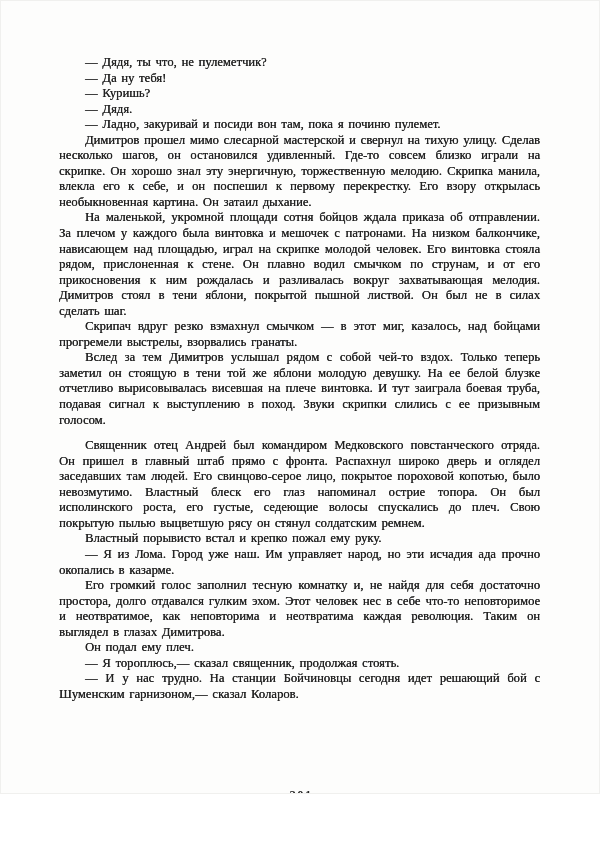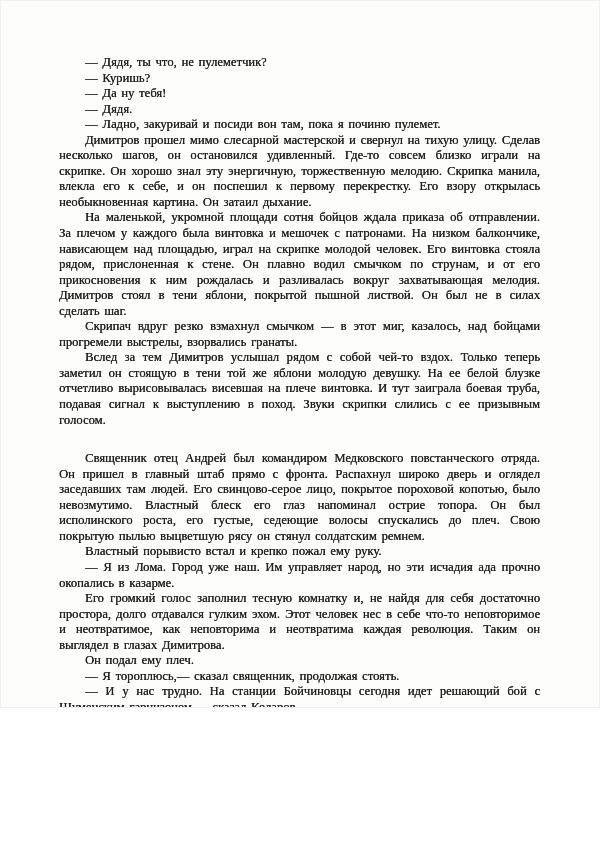--- a/index.html
+++ b/index.html
@@ -3,41 +3,41 @@
 <meta charset="utf-8">
 <style>
   html, body {
     margin: 0;
     padding: 0;
     background: #ffffff;
   }
   .scan-page {
     position: relative;
     width: 600px;
-    height: 708px;
+    height: 794px;
     box-sizing: border-box;
     background: #fdfdfc;
     border: 1px solid #f0f0ee;
     overflow: hidden;
   }
   .text-area {
     position: absolute;
     top: 54px;
     left: 58px;
     width: 481px;
     font-family: "Liberation Serif", "DejaVu Serif", serif;
     font-size: 12.6px;
     line-height: 15.55px;
     color: #242424;
     text-align: justify;
     word-spacing: 1.6px;
     text-shadow: 0.25px 0 0 currentColor;
   }
   .text-section + .text-section {
-    margin-top: 23px;
+    margin-top: 10px;
   }
   .para {
     margin: 0;
     padding: 0;
     text-indent: 26px;
   }
   .page-footer {
     position: absolute;
     top: 784px;
     left: 0;
@@ -53,22 +53,22 @@
   }
 </style>
 </head>
 <body>
 
 <div class="scan-page">
   <main class="text-area">
 
   <section class="text-section">
         <p class="para">— Дядя, ты что, не пулеметчик?</p>
+        <p class="para">— Да ну тебя!</p>
         <p class="para">— Куришь?</p>
-        <p class="para">— Да ну тебя!</p>
         <p class="para">— Дядя.</p>
         <p class="para">— Ладно, закуривай и посиди вон там, пока я починю пулемет.</p>
         <p class="para">Димитров прошел мимо слесарной мастерской и свернул на тихую улицу. Сделав несколько шагов, он остановился удивленный. Где-то совсем близко играли на скрипке. Он хорошо знал эту энергичную, торжественную мелодию. Скрипка манила, влекла его к себе, и он поспешил к первому перекрестку. Его взору открылась необыкновенная картина. Он затаил дыхание.</p>
         <p class="para">На маленькой, укромной площади сотня бойцов ждала приказа об отправлении. За плечом у каждого была винтовка и мешочек с патронами. На низком балкончике, нависающем над площадью, играл на скрипке молодой человек. Его винтовка стояла рядом, прислоненная к стене. Он плавно водил смычком по струнам, и от его прикосновения к ним рождалась и разливалась вокруг захватывающая мелодия. Димитров стоял в тени яблони, покрытой пышной листвой. Он был не в силах сделать шаг.</p>
         <p class="para">Скрипач вдруг резко взмахнул смычком — в этот миг, казалось, над бойцами прогремели выстрелы, взорвались гранаты.</p>
         <p class="para">Вслед за тем Димитров услышал рядом с собой чей-то вздох. Только теперь заметил он стоящую в тени той же яблони молодую девушку. На ее белой блузке отчетливо вырисовывалась висевшая на плече винтовка. И тут заиграла боевая труба, подавая сигнал к выступлению в поход. Звуки скрипки слились с ее призывным голосом.</p>
       </section>
       <section class="text-section">
         <p class="para">Священник отец Андрей был командиром Медковского повстанческого отряда. Он пришел в главный штаб прямо с фронта. Распахнул широко дверь и оглядел заседавших там людей. Его свинцово-серое лицо, покрытое пороховой копотью, было невозмутимо. Властный блеск его глаз напоминал острие топора. Он был исполинского роста, его густые, седеющие волосы спускались до плеч. Свою покрытую пылью выцветшую рясу он стянул солдатским ремнем.</p>
         <p class="para">Властный порывисто встал и крепко пожал ему руку.</p>

